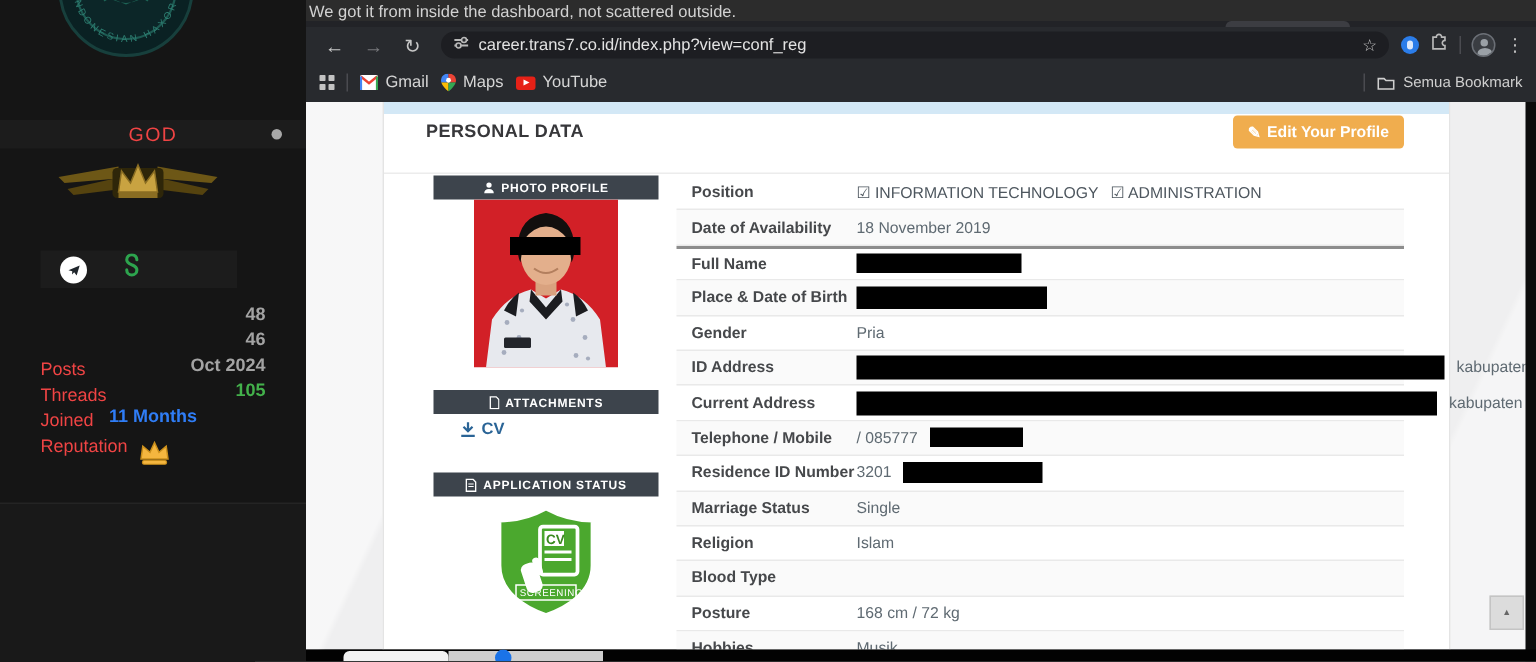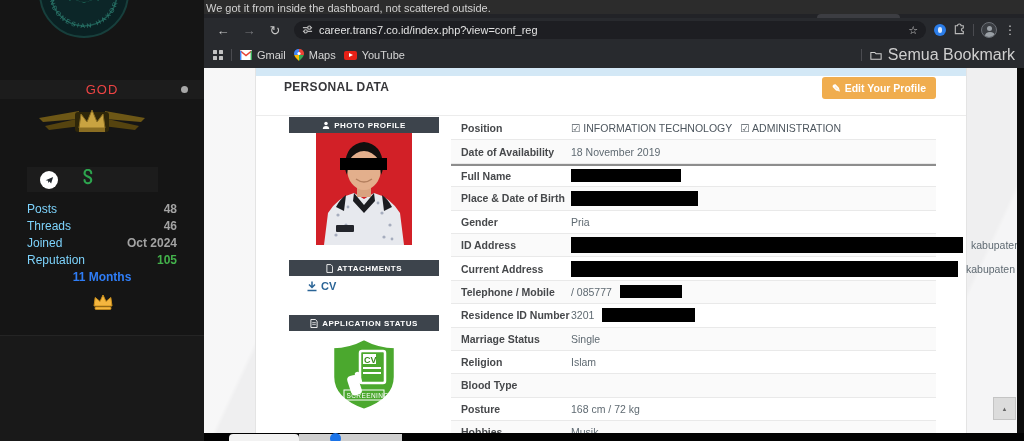--- a/index.html
+++ b/index.html
@@ -13,21 +13,21 @@
   .rank-bar { position:absolute; left:0; top:80px; width:204px; height:19px; background:#1c1c1c;
               display:flex; align-items:center; justify-content:center; }
   .rank-bar .rank-text { color:#ef4444; font-size:13px; letter-spacing:1px; }
   .rank-dot { position:absolute; right:16px; top:6px; width:7px; height:7px; border-radius:50%; background:#a8a8a8; }
   .rank-badge { position:absolute; left:37px; top:104px; width:110px; height:36px; }
   .social-strip { position:absolute; left:27px; top:167px; width:131px; height:25px; background:#1c1c1c;
                   display:flex; align-items:center; gap:22px; padding-left:13px; }
   .tg-icon { width:18px; height:18px; border-radius:50%; background:#fff; display:flex; align-items:center; justify-content:center; }
   .stats { position:absolute; left:27px; top:202px; width:150px; }
   .stat-row { display:flex; justify-content:space-between; height:17px; font-size:12px; }
-  .stat-label { color:#7dd3fc; }
+  .stat-label { color:#ef4444;margin-top:37px; }
   .stat-value { color:#a3a3a3; font-weight:bold; }
   .stat-value.rep { color:#43b14b; }
   .membership { position:absolute; left:0; top:270px; width:204px; text-align:center;
                 font-size:12px; font-weight:bold; color:#2f7df6; cursor:pointer; }
   .crown-wrap { position:absolute; left:92px; top:293px; width:22px; height:18px; }
   .sidebar-divider { position:absolute; left:0; top:335px; width:204px; border-top:1px solid #242424; }
   .sidebar-bottom { position:absolute; left:0; top:336px; width:204px; height:105px; background:#191919; }
 
   
   .browser { position:absolute; left:204px; top:0; width:820px; height:441px; background:#26272b; }
@@ -51,21 +51,21 @@
   .avatar { width:16px; height:16px; border-radius:50%; background:#3a3d42; border:1px solid #6b6f76; position:relative; overflow:hidden; cursor:pointer; }
   .avatar::before { content:""; position:absolute; left:5px; top:3px; width:5px; height:5px; border-radius:50%; background:#9aa0a6; }
   .avatar::after { content:""; position:absolute; left:2.5px; top:9px; width:10px; height:7px; border-radius:50% 50% 0 0; background:#9aa0a6; }
   .menu-dots { color:#c7c7c7; font-size:12px; cursor:pointer; }
   .bookmarks-bar { position:absolute; left:0; top:42px; width:820px; height:26px; background:#282a2e;
                    display:flex; align-items:center; padding:0 9px; gap:8px; }
   .apps-grid { display:grid; grid-template-columns:4px 4px; grid-gap:2px; cursor:pointer; }
   .apps-grid i { width:4px; height:4px; background:#c3c3c3; border-radius:0.5px; }
   .bm-item { display:flex; align-items:center; gap:5px; color:#d6d6d6; font-size:11px; cursor:pointer; white-space:nowrap; }
   .bm-spacer { flex:1; }
-  .bm-right { display:flex; align-items:center; gap:6px; color:#cfcfcf; font-size:16px; cursor:pointer; white-space:nowrap; }
+  .bm-right { display:flex; align-items:center; gap:6px; color:#cfcfcf; font-size:10px; cursor:pointer; white-space:nowrap; }
   .yt-icon { width:13px; height:9px; background:#e62117; border-radius:2px; position:relative; }
   .yt-icon::after { content:""; position:absolute; left:5px; top:2.2px; border-left:4px solid #fff;
                     border-top:2.3px solid transparent; border-bottom:2.3px solid transparent; }
 
   
   .page { position:absolute; left:0; top:68px; width:820px; height:365px; background:#efeff0;
           background-image:linear-gradient(115deg, rgba(255,255,255,.5) 18%, rgba(255,255,255,0) 18.5%),
                            linear-gradient(295deg, rgba(255,255,255,.4) 12%, rgba(255,255,255,0) 12.5%);
           overflow:hidden; }
   .container { position:absolute; left:51px; top:0; width:712px; height:365px; background:#fff;

